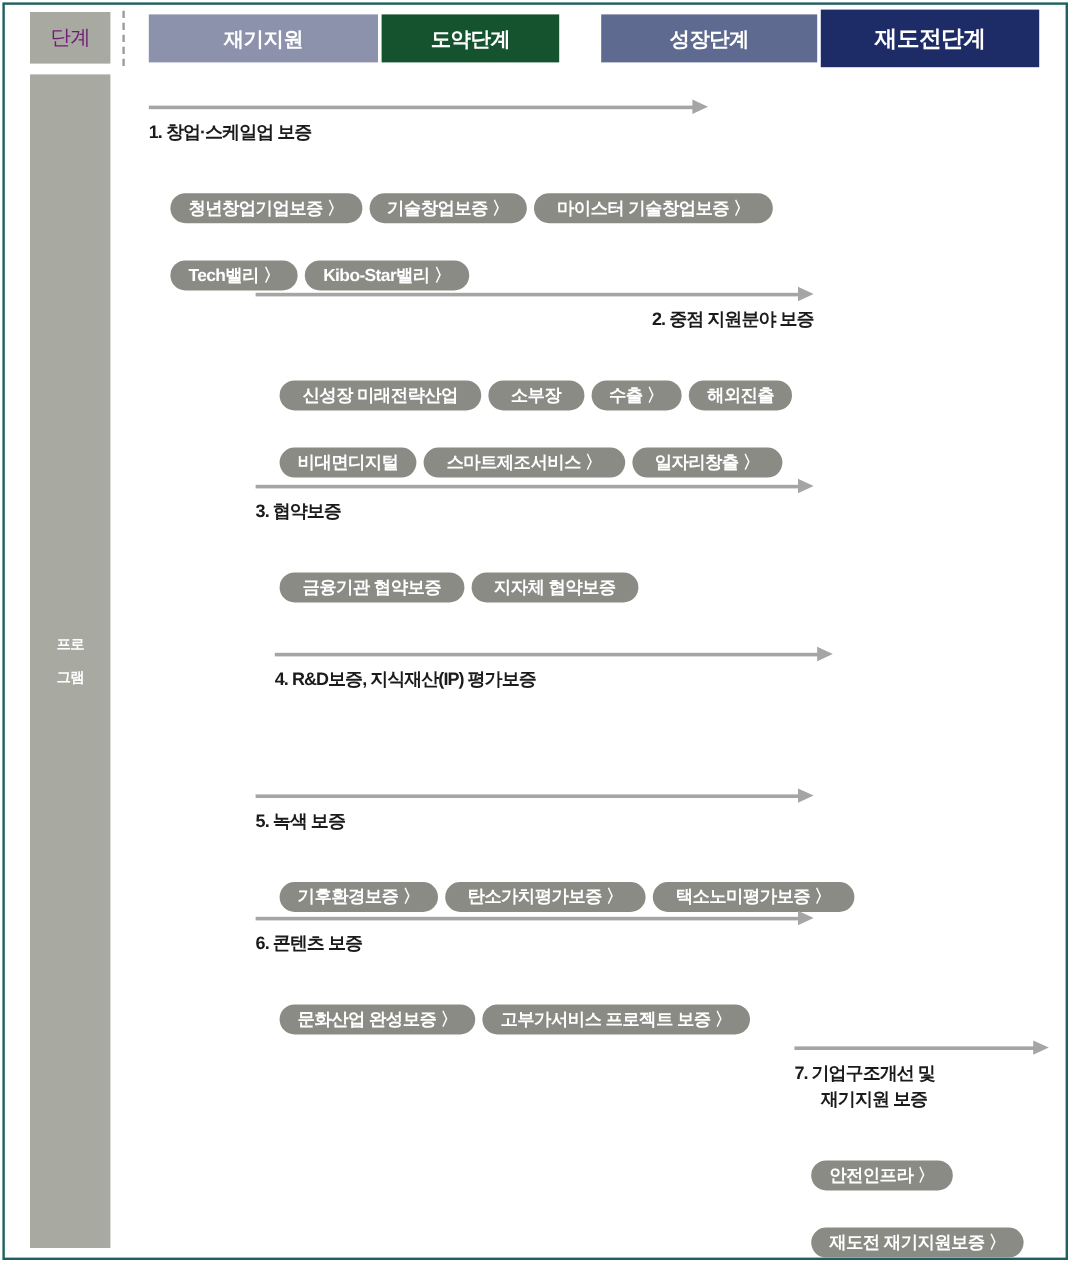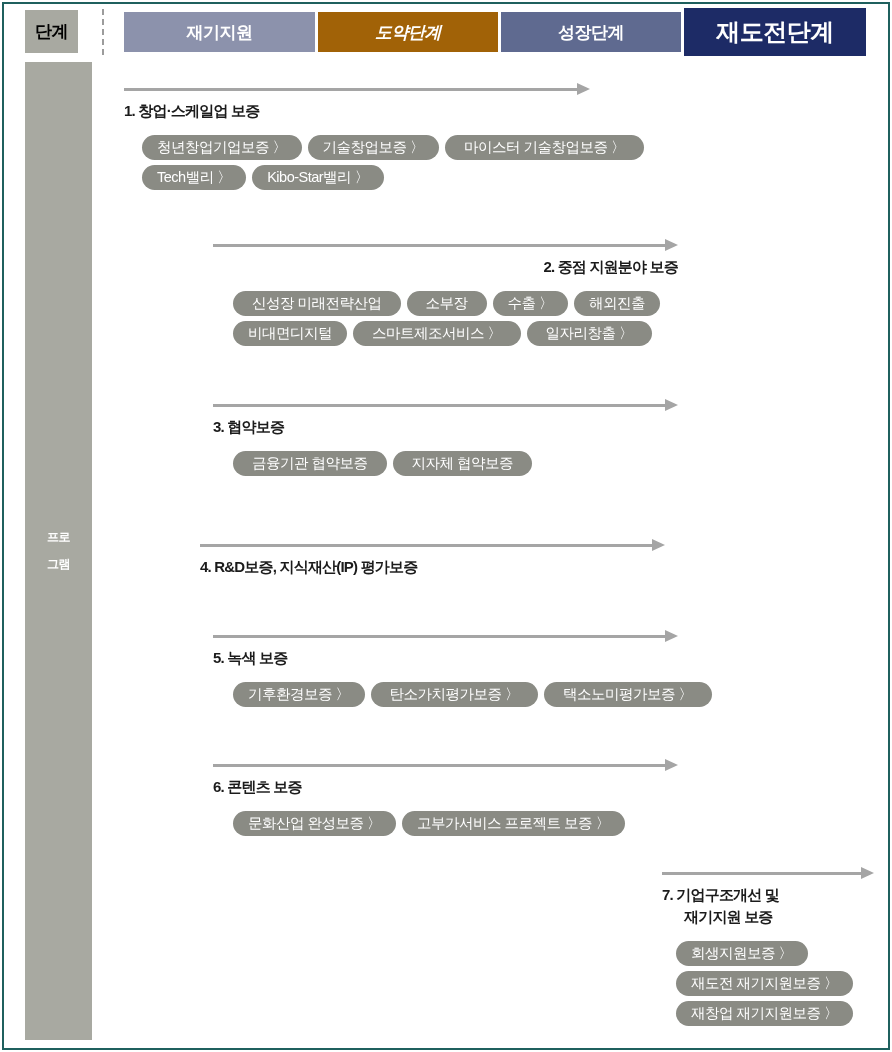--- a/index.html
+++ b/index.html
@@ -18,35 +18,35 @@
     background:#fff;
     overflow:hidden;
   }
   .frame{
     position:absolute;inset:2px;
     border:2px solid var(--c-border);
     pointer-events:none;
   }
   
   .keybox{
-    position:absolute;left:25px;top:10px;width:53px;height:43px;
+    position:absolute;left:25px;top:10px;width:67px;height:43px;
     background:var(--c-panel-grey);
     display:flex;align-items:center;justify-content:center;
-    color:#000000;font-weight:700;font-size:17px;letter-spacing:-0.5px;
+    color:#701a75;font-weight:400;font-size:17px;letter-spacing:-0.5px;
   }
   .dashsep{
     position:absolute;left:102px;top:9px;height:46px;width:0;
     border-left:2px dashed #9c9c9c;
   }
   .stage{
     position:absolute;top:12px;height:40px;
     display:flex;align-items:center;justify-content:center;
     color:#fff;font-weight:700;font-size:17px;letter-spacing:-0.5px;
   }
-  .stage.active{top:8px;height:48px;font-size:24px;}
+  .stage.active{top:8px;height:48px;font-size:19px;}
   
   .programbar{
     position:absolute;left:25px;top:62px;width:67px;height:978px;
     background:var(--c-panel-grey);
     display:flex;align-items:center;justify-content:center;
   }
   .programbar .lbl{
     color:#fff;font-weight:700;font-size:12px;line-height:27px;
     letter-spacing:-0.5px;text-align:center;
   }
@@ -70,40 +70,40 @@
     white-space:nowrap;
   }
   .sec .title .l2{display:block;padding-left:22px;}
   .rows{margin-top:13px;}
   .prow{display:flex;gap:6px;margin-top:5px;}
   .prow:first-child{margin-top:0;}
   .pill{
     display:inline-flex;align-items:center;justify-content:center;
     height:25px;padding:0 15px;border-radius:13px;
     background:var(--c-pill-grey);
-    color:#fff;font-size:14.5px;font-weight:400;letter-spacing:-0.5px;
-    white-space:nowrap;cursor:pointer;
+    color:#fff;font-size:14.5px;font-weight:700;letter-spacing:-0.5px;
+    white-space:nowrap;cursor:pointer;margin-top:26px;
   }
   .pill.wide{padding:0 19px;}
 </style>
 </head>
 <body>
 
 <div class="canvas">
   <div class="frame"></div>
 
   <div class="keybox">
     <span>단계</span>
   </div>
   <div class="dashsep"></div>
 
   <div class="stage" style="left: 124px; width: 191px; background: rgb(140, 146, 172);">
     <span>재기지원</span>
   </div>
-  <div class="stage" style="left: 318px; width: 180px; background: #a16207; font-style: italic;">
+  <div class="stage" style="left: 318px; width: 148px; background: #14532d;">
     <span>도약단계</span>
   </div>
   <div class="stage" style="left: 501px; width: 180px; background: rgb(95, 106, 144);">
     <span>성장단계</span>
   </div>
   <div class="stage active" style="left: 684px; width: 182px; background: rgb(29, 43, 102);">
     <span>재도전단계</span>
   </div>
 
   <div class="programbar">
@@ -160,29 +160,29 @@
       </div>
     <h3 class="title">3. 협약보증</h3>
     <div class="rows" style="padding-left:20px;">
       <div class="prow">
         <span class="pill wide">금융기관 협약보증</span>
         <span class="pill wide">지자체 협약보증</span>
       </div>
     </div>
   </section>
 
-  <section class="sec" style="left:200px;top:538px;">
+  <section class="sec" style="left:229px;top:538px;">
     <div class="arrow" style="width:465px;">
         <span class="shaft"></span>
         <span class="head"></span>
       </div>
     <h3 class="title">4. R&amp;D보증, 지식재산(IP) 평가보증</h3>
   </section>
 
-  <section class="sec" style="left:213px;top:629px;">
+  <section class="sec" style="left:213px;top:656px;">
     <div class="arrow" style="width:465px;">
         <span class="shaft"></span>
         <span class="head"></span>
       </div>
     <h3 class="title">5. 녹색 보증</h3>
     <div class="rows" style="padding-left:20px;">
       <div class="prow">
         <span class="pill">기후환경보증 〉</span>
         <span class="pill wide">탄소가치평가보증 〉</span>
         <span class="pill wide">택소노미평가보증 〉</span>
@@ -208,21 +208,21 @@
     <div class="arrow" style="width:212px;">
         <span class="shaft"></span>
         <span class="head"></span>
       </div>
     <h3 class="title">
       <span>7. 기업구조개선 및</span>
       <span class="l2">재기지원 보증</span>
     </h3>
     <div class="rows" style="padding-left:14px;">
       <div class="prow">
-        <span class="pill">회생지원보증 〉</span>
+        <span class="pill">안전인프라 〉</span>
       </div>
       <div class="prow">
         <span class="pill">재도전 재기지원보증 〉</span>
       </div>
       <div class="prow">
         <span class="pill">재창업 재기지원보증 〉</span>
       </div>
     </div>
   </section>
 </div>

